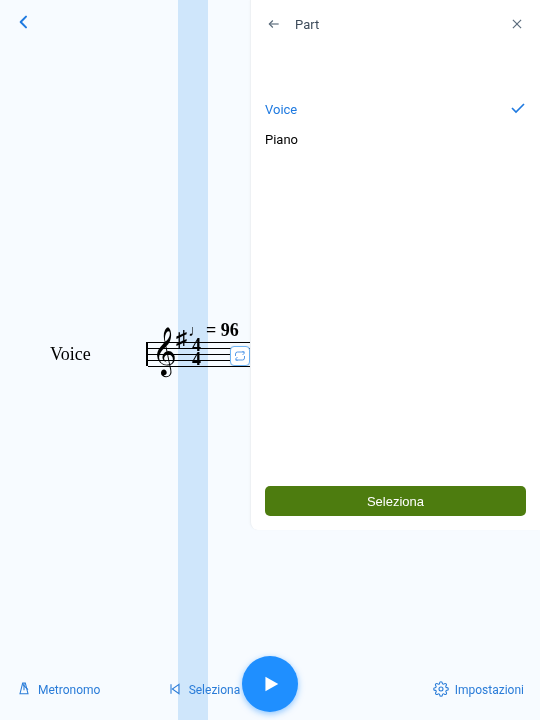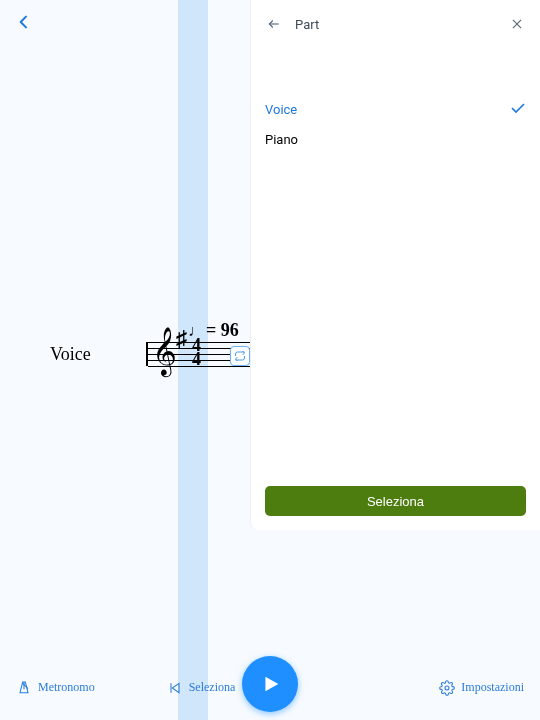--- a/index.html
+++ b/index.html
@@ -29,21 +29,21 @@
     .keysig { position:absolute; top:6px; left:76px; font-size:22px; font-family: serif; font-weight:bold;}
     .timesig { position:absolute; left:92px; top:18px; font-family: "Times New Roman", serif; font-weight:bold; font-size:18px; line-height:14px; text-align:center;}
     .timesig div { height:14px; }
     .tempo-mark { position:absolute; left:88px; top:0; font-family: "Times New Roman", serif; font-weight:bold; font-size:18px;}
     .tempo-mark::before { content:"\2669"; margin-right:2px; font-size:16px; }
     .loop-btn { position:absolute; left:130px; top:26px; width:20px; height:20px; border:1px solid #6eb4f5; border-radius:4px; background:#fff; display:flex; align-items:center; justify-content:center; cursor:pointer; box-shadow:0 0 2px rgba(0,0,0,0.1);}
     .loop-btn svg { width:12px; height:12px; stroke:#1f7ae0; fill:none; stroke-width:1.5;}
 
     
     .bottom-bar { position:absolute; bottom:0; left:0; right:0; height:60px; display:flex; align-items:center; justify-content:space-between; padding:0 16px;}
-    .bb-item { display:flex; align-items:flex-start; gap:6px; color:#2a7cd8; font-size:12px; cursor:pointer;font-family:Liberation Serif, serif;}
+    .bb-item { display:flex; align-items:center; gap:6px; color:#2a7cd8; font-size:12px; cursor:pointer;}
     .bb-item svg { width:16px; height:16px; stroke:#2a7cd8; fill:none; stroke-width:1.6; }
     .play-btn { position:absolute; left:50%; bottom:8px; transform:translateX(-50%); width:56px; height:56px; border-radius:50%; background:#1f8fff; display:flex; align-items:center; justify-content:center; box-shadow:0 2px 6px rgba(31,143,255,0.5); cursor:pointer;}
     .play-btn svg { width:22px; height:22px; fill:#fff; }
 
     
     .panel { position:absolute; top:0; right:0; bottom:190px;  width: 290px; background:#fff; border-left:1px solid #eef1f4; border-bottom-left-radius:8px; box-shadow:-1px 0 2px rgba(0,0,0,0.02); display:flex; flex-direction:column; padding:12px 14px;gap:44px; }
     .panel-header { display:flex; align-items:center; gap:12px; height:24px; }
     .panel-header .back { width:18px; height:18px; display:flex; align-items:center; justify-content:center; cursor:pointer;}
     .panel-header .back svg { width:14px; height:14px; stroke:#5a6b7b; stroke-width:2; fill:none;}
     .panel-header .title { font-size:13px; color:#3d4b5a; }

